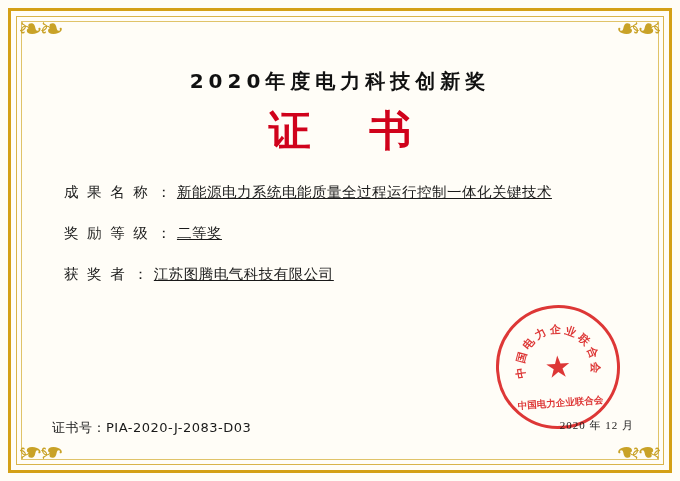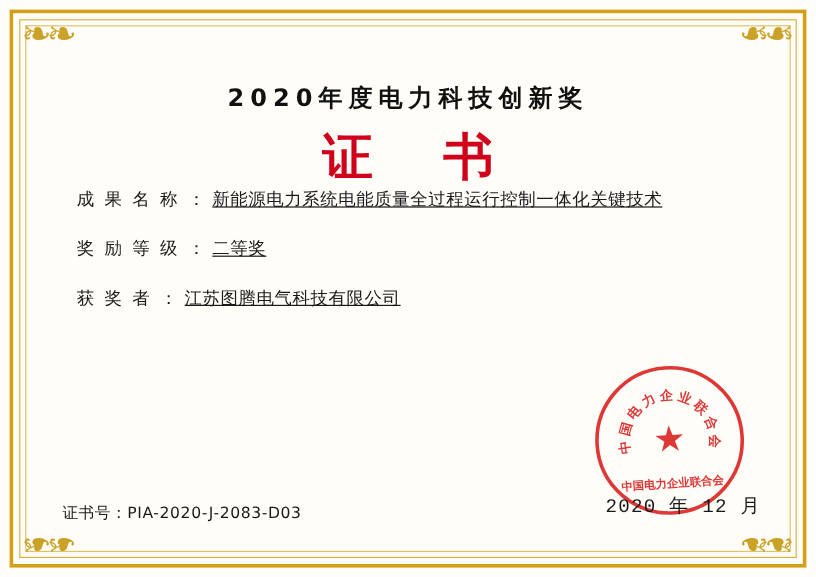--- a/index.html
+++ b/index.html
@@ -93,20 +93,21 @@
     font-family: "DejaVu Serif", serif;
     font-size: 42px;
     font-weight: bold;
     color: #d0021b;
     letter-spacing: 22px;
     text-indent: 22px;
     line-height: 52px;
   }
 
   .fields {
+    margin-top: 26px;
     padding-left: 30px;
   }
 
   .field-row {
     display: flex;
     align-items: baseline;
     margin-bottom: 22px;
     font-family: "DejaVu Sans", sans-serif;
     font-size: 14px;
     color: #1a1a1a;
@@ -172,22 +173,22 @@
     font-family: "DejaVu Sans", sans-serif;
     font-size: 9.5px;
     font-weight: bold;
   }
 
   .date-line {
     position: absolute;
     right: 46px;
     bottom: 48px;
     color: #1a1a1a;
-    font-family: Liberation Mono, monospace;
-    font-size: 16px;
+    font-family: Liberation Serif, serif;
+    font-size: 11px;
     letter-spacing: 1px;
   }
 
   .cert-number {
     position: absolute;
     left: 52px;
     bottom: 44px;
     font-family: "DejaVu Sans", sans-serif;
     font-size: 13px;
     color: #1a1a1a;

